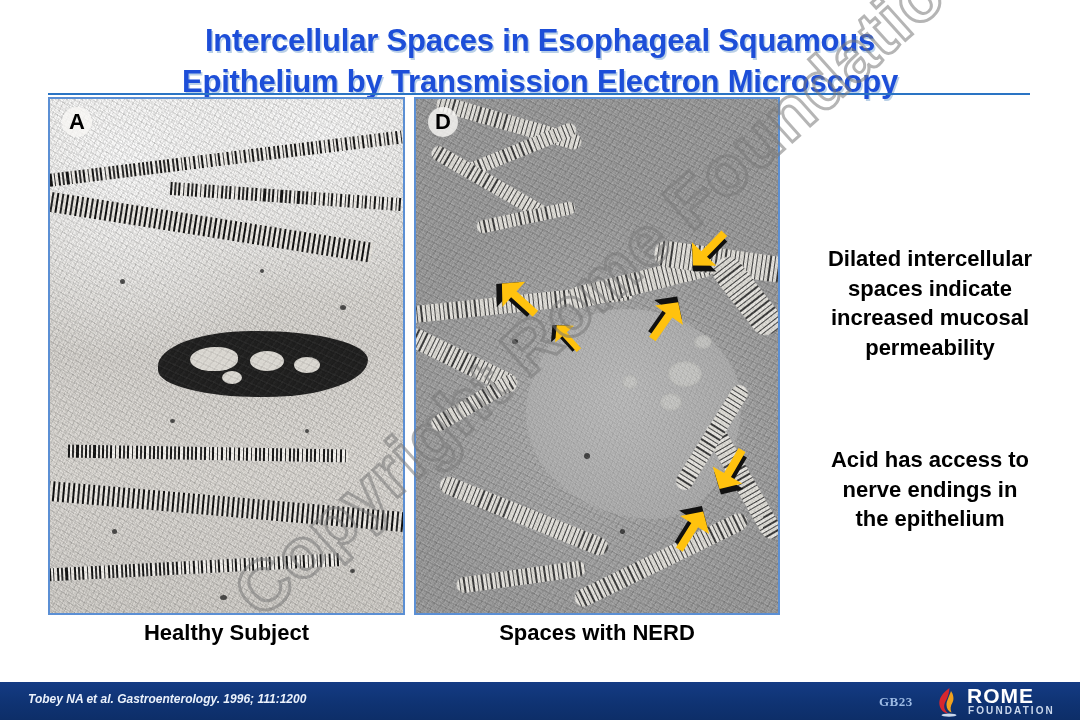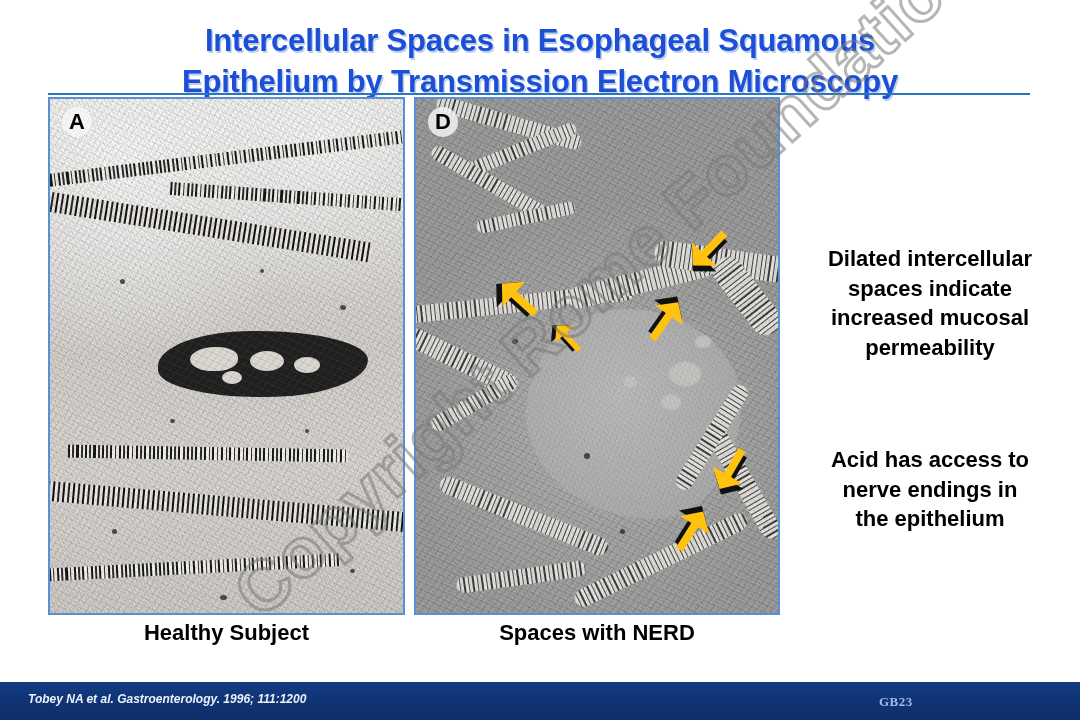--- a/index.html
+++ b/index.html
@@ -416,13 +416,22 @@
 permeability</div>
 <div class="callout" id="callout-2">Acid has access to
 nerve endings in
 the epithelium</div>
 
 <div id="watermark">Copyright Rome Foundation</div>
 
 <div id="footer">
   <div id="footer-citation">Tobey NA et al. Gastroenterology. 1996; 111:1200</div>
   <div id="footer-code">GB23</div>
+  <div id="footer-logo">
+    <svg id="logo-mark" viewBox="0 0 28 30" aria-hidden="true">
+      <path d="M14.5 1 C7 6 3.5 12 4.5 18 C5.3 23 9 26 13.5 26.5 C10 24 8.5 20.5 9.5 17 C10.4 13.7 13.5 11 14.5 1 Z" fill="#d6272e"></path>
+      <path d="M16 4 C13.5 11 11.5 14 11.5 18 C11.5 21.5 13.5 24.5 16.5 25.5 C15 22 15.5 19 17.5 15.5 C19.2 12.5 18.6 7.5 16 4 Z" fill="#f0a11e"></path>
+      <ellipse cx="14" cy="28.2" rx="7.5" ry="1.6" fill="#c9d7ec"></ellipse>
+    </svg>
+    <div id="logo-rome">ROME</div>
+    <div id="logo-foundation">FOUNDATION</div>
+  </div>
 </div>
 
 </body></html>

